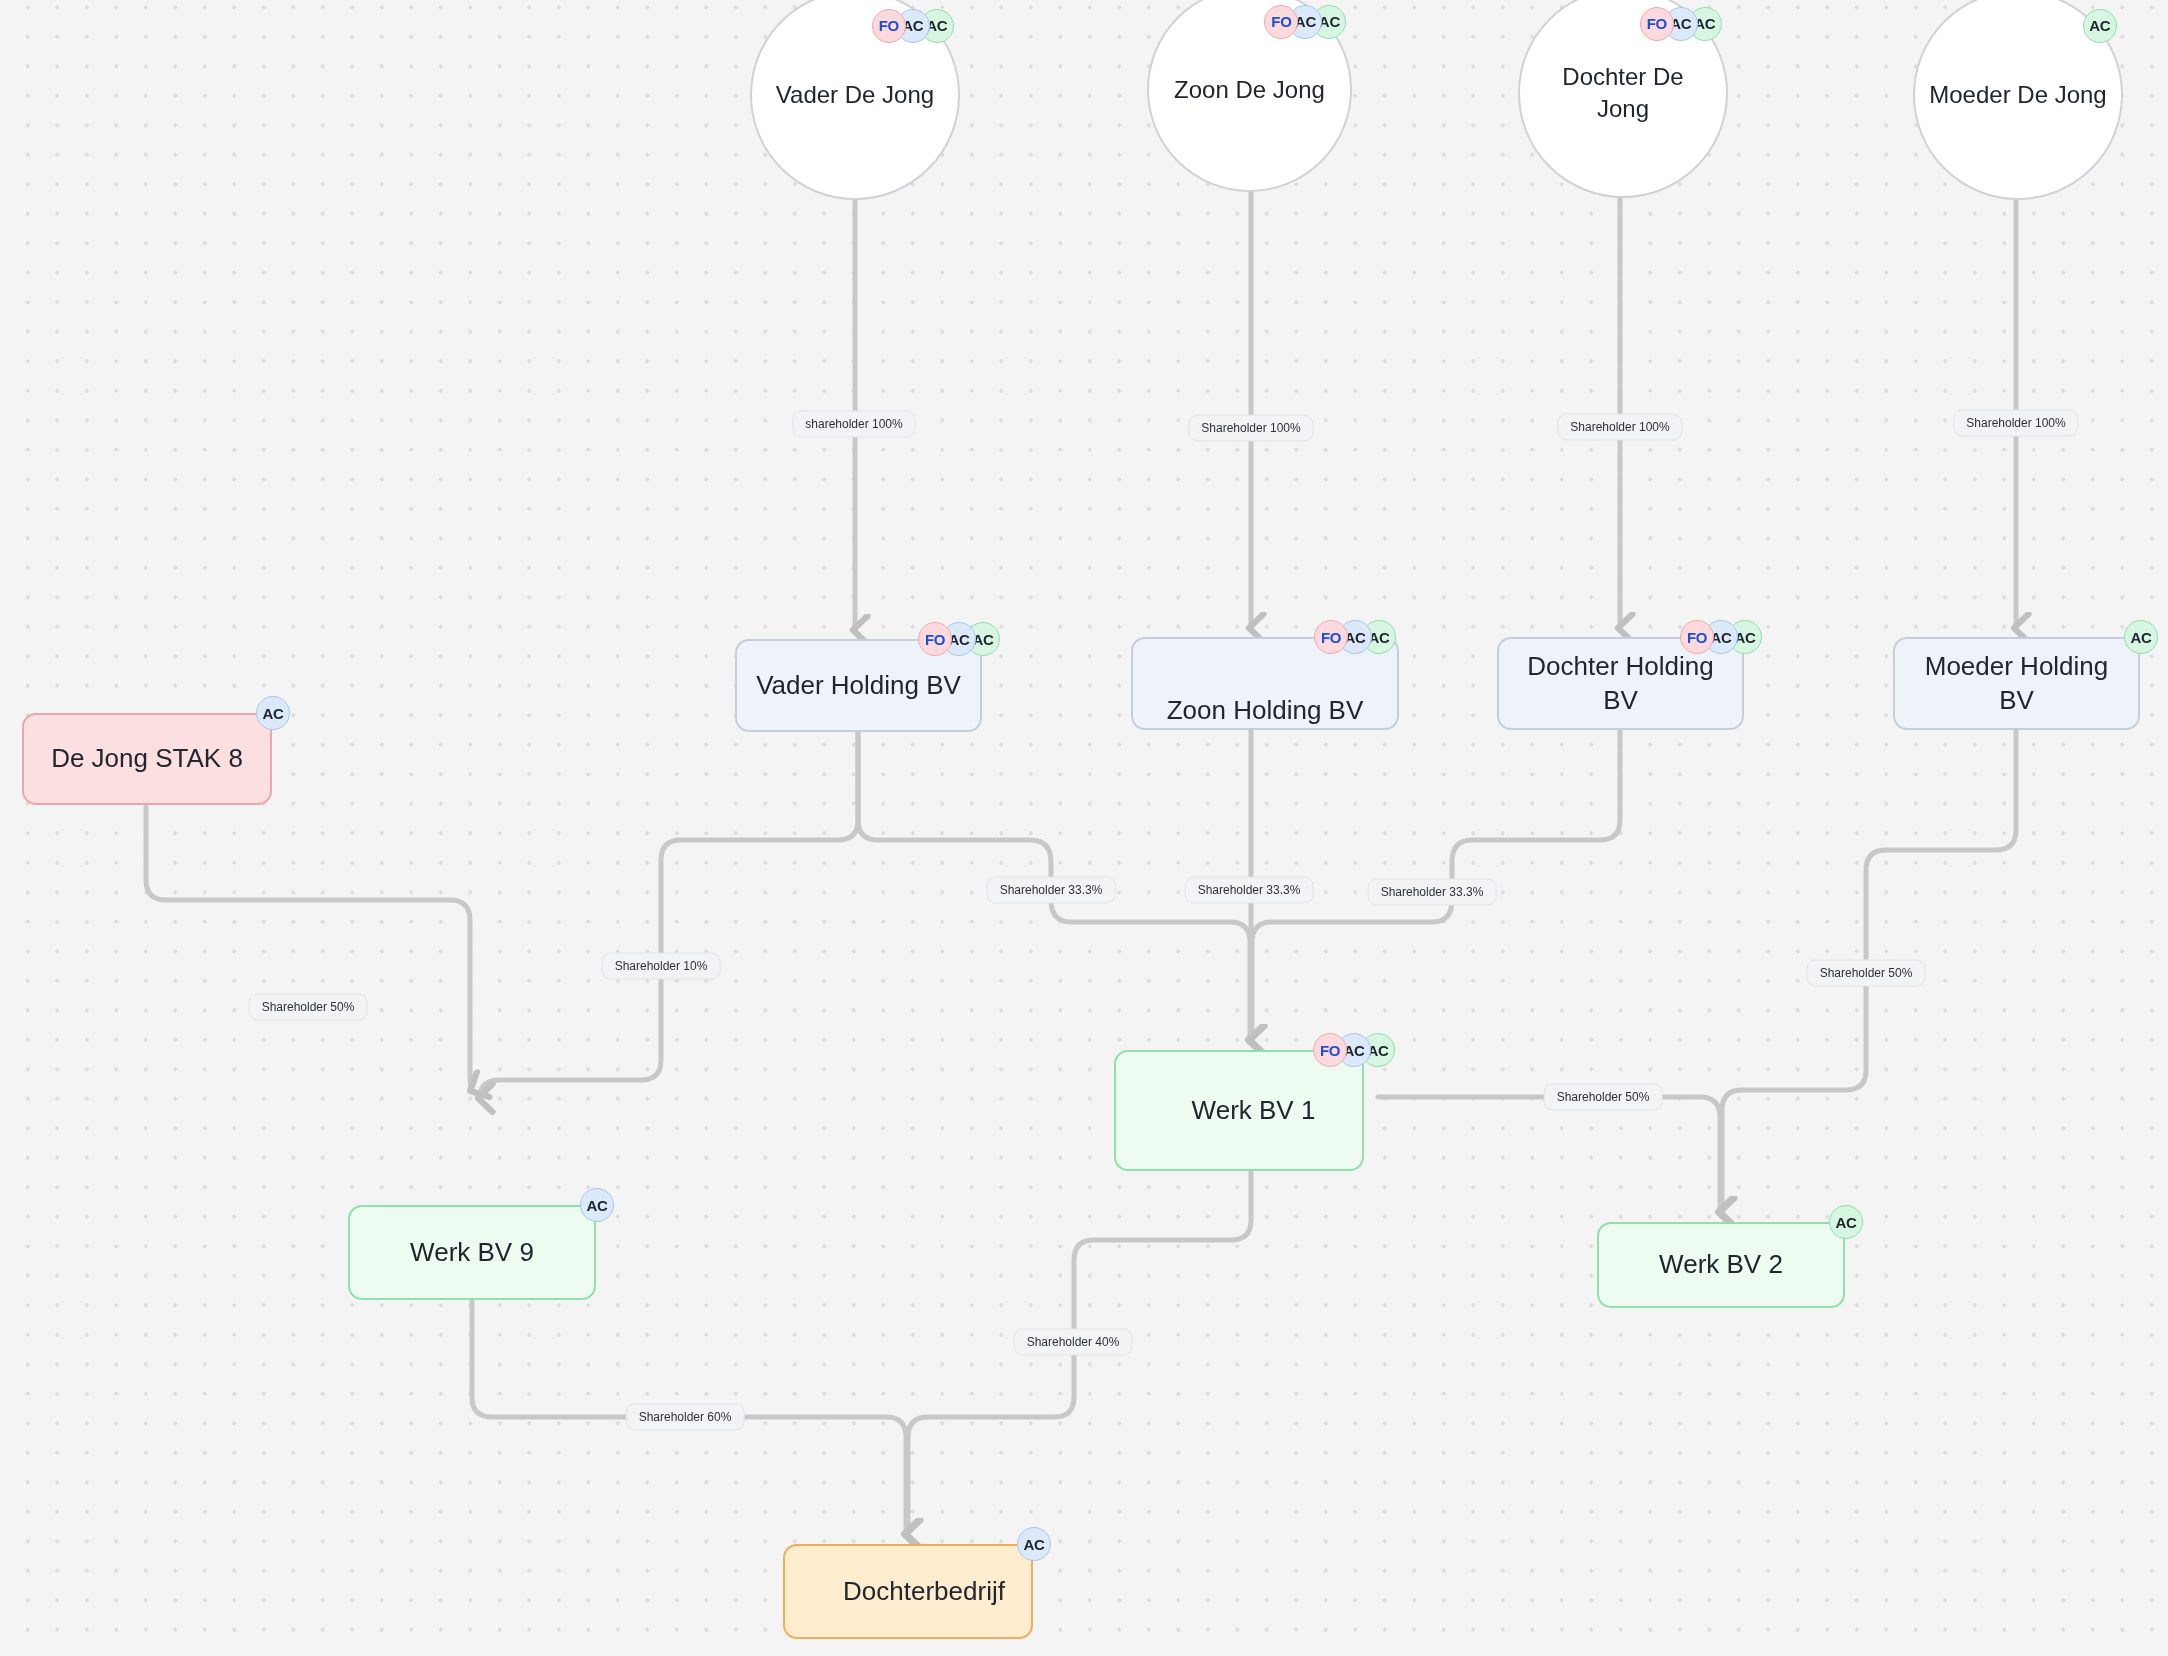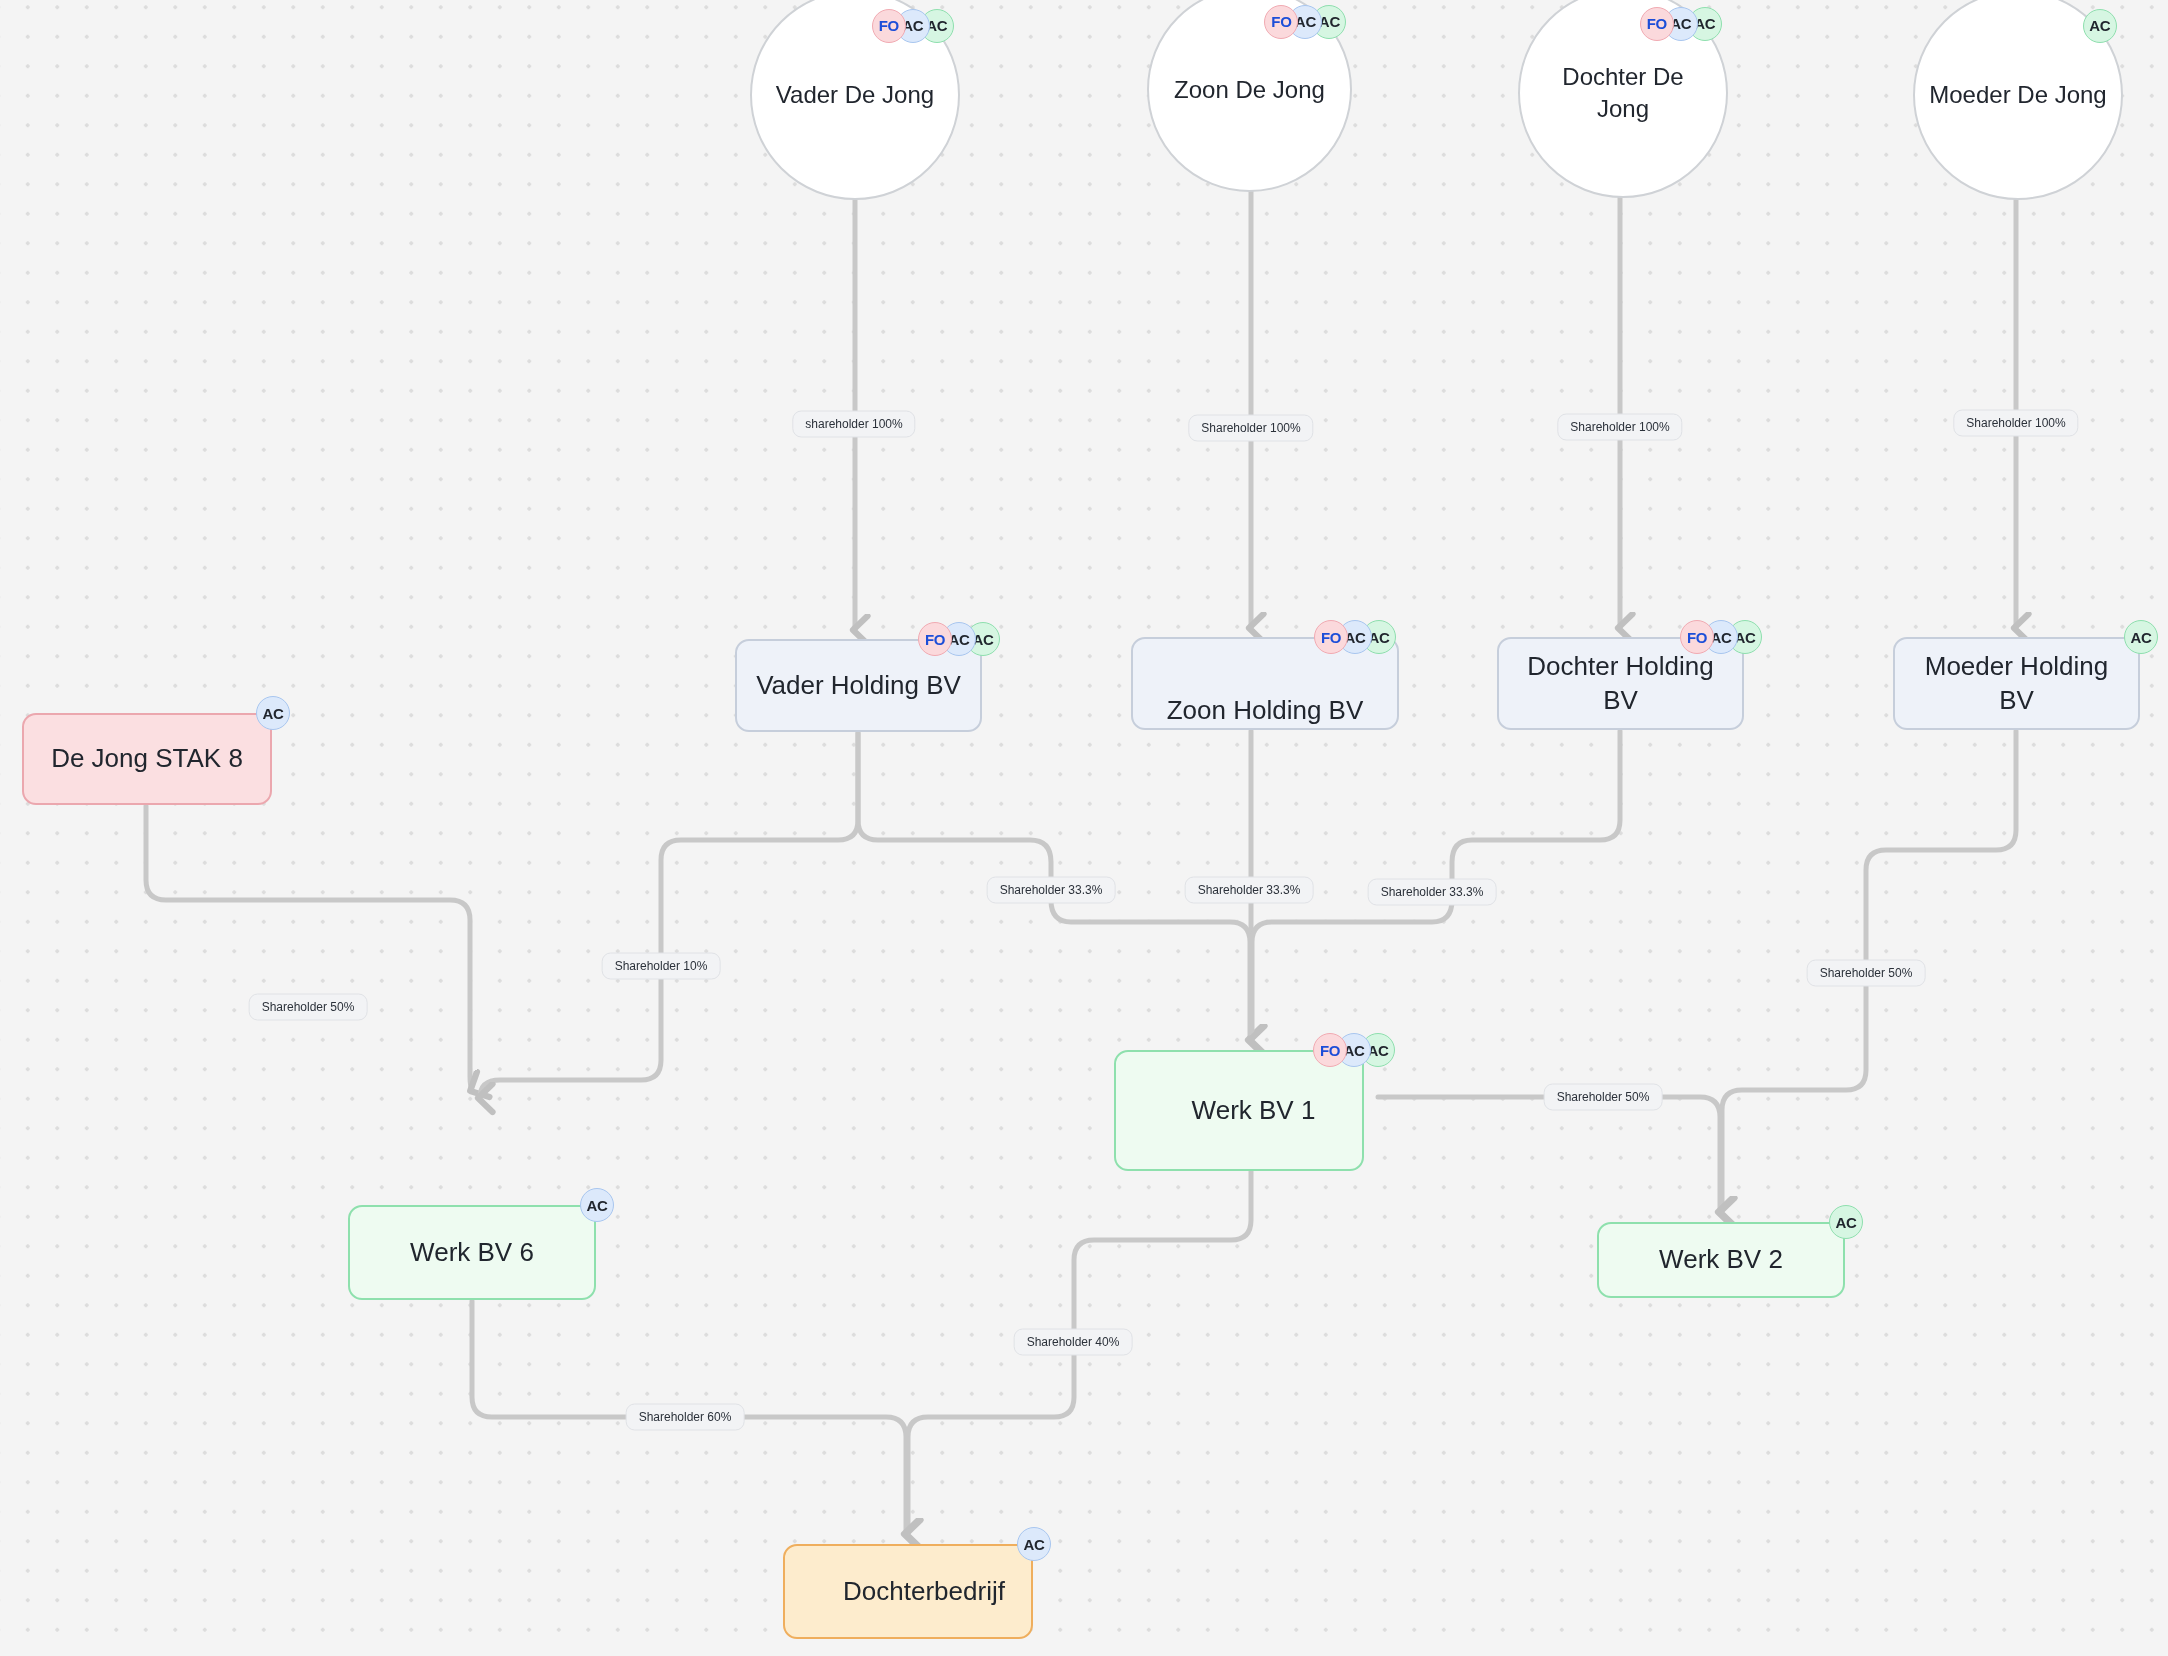--- a/index.html
+++ b/index.html
@@ -223,26 +223,26 @@
       </div>
       <div class="node box werk" style="left: 1114px; top: 1050px; width: 250px; height: 121px; padding-left: 29px;">
         <span class="node-label">Werk BV 1</span>
       </div>
       <div class="badge-row" style="left: 1313px; top: 1033px;">
         <span class="badge fo">FO</span>
         <span class="badge ac-blue">AC</span>
         <span class="badge ac-green">AC</span>
       </div>
       <div class="node box werk" style="left: 348px; top: 1205px; width: 248px; height: 95px;">
-        <span class="node-label">Werk BV 6</span>
+        <span class="node-label">Werk BV 9</span>
       </div>
       <div class="badge-row" style="left: 580px; top: 1188px;">
         <span class="badge ac-blue">AC</span>
       </div>
-      <div class="node box werk" style="left: 1597px; top: 1222px; width: 248px; height: 76px;">
+      <div class="node box werk" style="left: 1597px; top: 1222px; width: 248px; height: 86px;">
         <span class="node-label">Werk BV 2</span>
       </div>
       <div class="badge-row" style="left: 1829px; top: 1205px;">
         <span class="badge ac-green">AC</span>
       </div>
       <div class="node box dochter" style="left: 783px; top: 1544px; width: 250px; height: 95px;">
         <span class="node-label">Dochterbedrijf</span>
       </div>
       <div class="badge-row" style="left: 1017px; top: 1527px;">
         <span class="badge ac-blue">AC</span>

